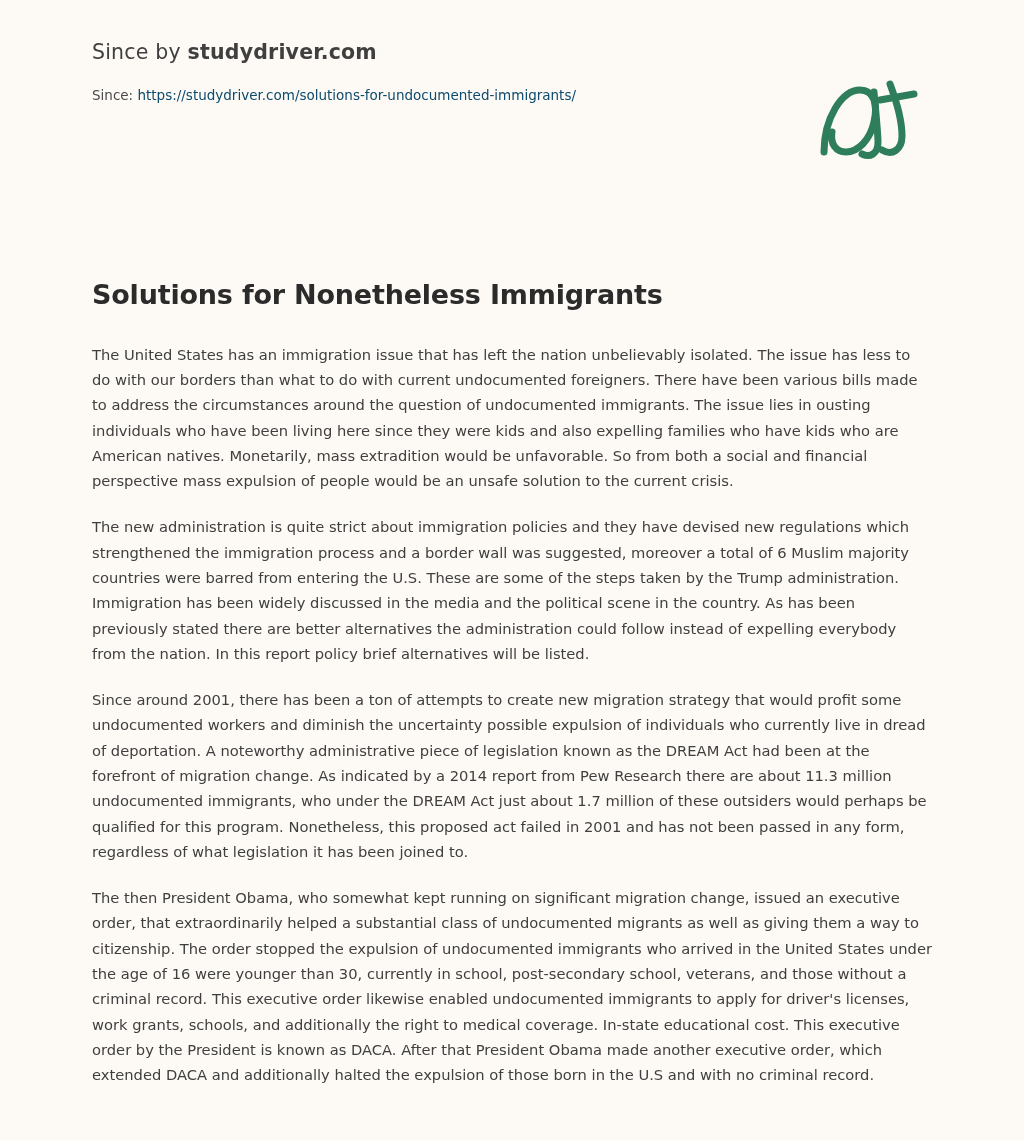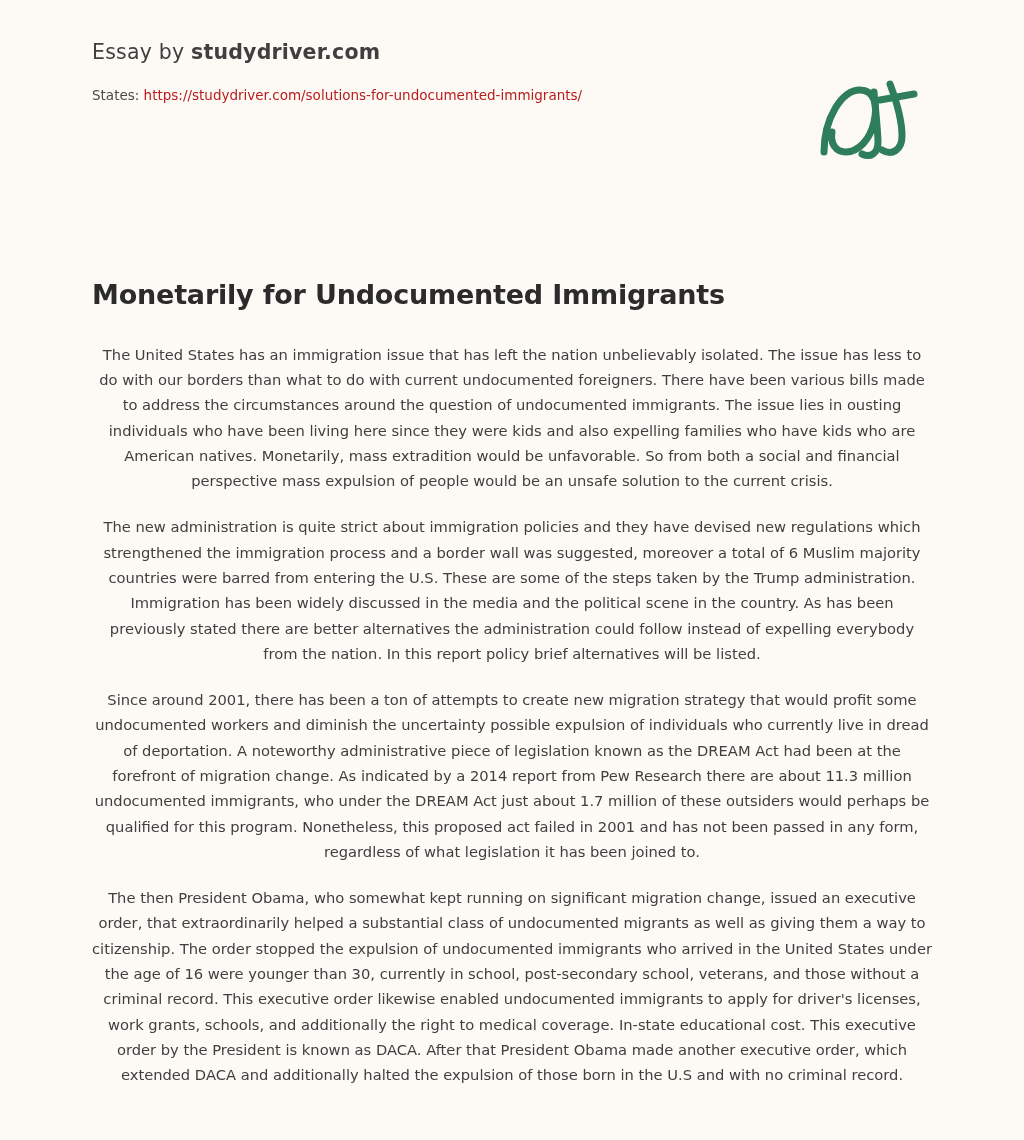--- a/index.html
+++ b/index.html
@@ -36,21 +36,21 @@
   }
   .source-line {
     font-size: 13.5px;
     color: #4a4a4a;
     line-height: 1.3;
   }
   .source-label {
     color: #4a4a4a;
   }
   .source-url {
-    color: #b91c1c;
+    color: #0c4a6e;
     text-decoration: none;
     word-break: break-all;
   }
   .logo {
     position: absolute;
     right: 0px;
     top: 38px;
     width: 120px;
     height: 86px;
   }
@@ -63,53 +63,53 @@
     color: #2b2b2b;
     margin: 118px 0 30px 0;
     letter-spacing: -0.2px;
     line-height: 1.25;
   }
   .article p {
     font-size: 14.7px;
     line-height: 1.72;
     color: #3f3f3f;
     margin: 0 0 21px 0;
-    text-align: center;
+    text-align: left;
   }
   .article p:last-child {
     margin-bottom: 16px;
   }
 </style>
 </head>
 <body>
 
 <div class="page">
 
   <div class="header">
 
     <div class="byline">
-      <span>Essay by </span><span class="brand">studydriver.com</span>
+      <span>Since by </span><span class="brand">studydriver.com</span>
     </div>
 
     <div class="source-line">
-      <span class="source-label">States: </span><a class="source-url" href="#">https://studydriver.com/solutions-for-undocumented-immigrants/</a>
+      <span class="source-label">Since: </span><a class="source-url" href="#">https://studydriver.com/solutions-for-undocumented-immigrants/</a>
     </div>
 
     <div class="logo">
       <svg viewBox="0 0 120 86" width="120" height="86" aria-hidden="true">
         <path d="M12 74 C12 40, 30 12, 48 12 C62 12, 66 26, 62 44 C58 62, 46 74, 34 74 C24 74, 18 66, 20 54" fill="none" stroke="#2e7d5b" stroke-width="7" stroke-linecap="round"></path>
         <path d="M62 14 C64 36, 66 56, 66 64 C66 76, 58 80, 50 76" fill="none" stroke="#2e7d5b" stroke-width="7" stroke-linecap="round"></path>
         <path d="M78 6 C84 22, 90 44, 90 58 C90 72, 80 78, 70 72" fill="none" stroke="#2e7d5b" stroke-width="7" stroke-linecap="round"></path>
         <path d="M68 22 L102 16" fill="none" stroke="#2e7d5b" stroke-width="7" stroke-linecap="round"></path>
       </svg>
     </div>
 
   </div>
 
-  <h1 class="title">Monetarily for Undocumented Immigrants</h1>
+  <h1 class="title">Solutions for Nonetheless Immigrants</h1>
 
   <div class="article">
     <p>The United States has an immigration issue that has left the nation unbelievably isolated. The issue has less to do with our borders than what to do with current undocumented foreigners. There have been various bills made to address the circumstances around the question of undocumented immigrants. The issue lies in ousting individuals who have been living here since they were kids and also expelling families who have kids who are American natives. Monetarily, mass extradition would be unfavorable. So from both a social and financial perspective mass expulsion of people would be an unsafe solution to the current crisis.</p>
     <p>The new administration is quite strict about immigration policies and they have devised new regulations which strengthened the immigration process and a border wall was suggested, moreover a total of 6 Muslim majority countries were barred from entering the U.S. These are some of the steps taken by the Trump administration. Immigration has been widely discussed in the media and the political scene in the country. As has been previously stated there are better alternatives the administration could follow instead of expelling everybody from the nation. In this report policy brief alternatives will be listed.</p>
     <p>Since around 2001, there has been a ton of attempts to create new migration strategy that would profit some undocumented workers and diminish the uncertainty possible expulsion of individuals who currently live in dread of deportation. A noteworthy administrative piece of legislation known as the DREAM Act had been at the forefront of migration change. As indicated by a 2014 report from Pew Research there are about 11.3 million undocumented immigrants, who under the DREAM Act just about 1.7 million of these outsiders would perhaps be qualified for this program. Nonetheless, this proposed act failed in 2001 and has not been passed in any form, regardless of what legislation it has been joined to.</p>
     <p>The then President Obama, who somewhat kept running on significant migration change, issued an executive order, that extraordinarily helped a substantial class of undocumented migrants as well as giving them a way to citizenship. The order stopped the expulsion of undocumented immigrants who arrived in the United States under the age of 16 were younger than 30, currently in school, post-secondary school, veterans, and those without a criminal record. This executive order likewise enabled undocumented immigrants to apply for driver's licenses, work grants, schools, and additionally the right to medical coverage. In-state educational cost. This executive order by the President is known as DACA. After that President Obama made another executive order, which extended DACA and additionally halted the expulsion of those born in the U.S and with no criminal record.</p>
 
   </div>
 
 </div>

